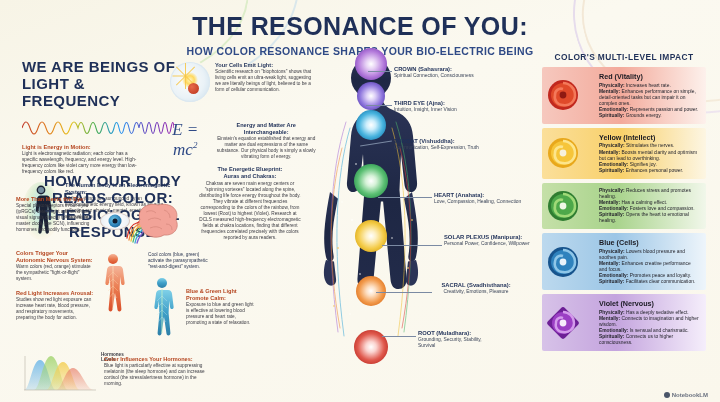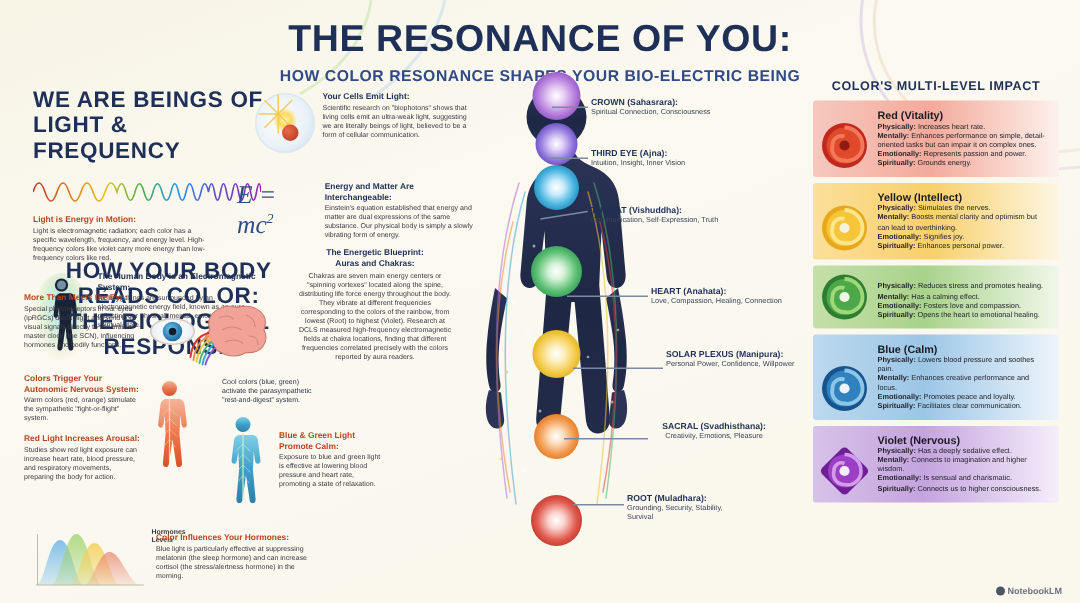--- a/index.html
+++ b/index.html
@@ -90,21 +90,21 @@
   .chakra { position:absolute; border-radius:50%; }
   .ch-lbl { position:absolute; }
   .ch-name { font-size:5.8px; font-weight:bold; color:#1f3058; line-height:1.2; }
   .ch-desc { font-size:4.9px; color:#3a4458; line-height:1.26; }
   .leader { position:absolute; height:1px; background:#7b8aa3; }
 
   
   .rightcol { position:absolute; right:14px; top:52px; width:196px;padding-left:32px; }
   .rc-head { text-align:center; font-size:8.4px; font-weight:bold; letter-spacing:.4px;
              color:#1f3058; margin-bottom:5px; }
-  .card { position:relative; display:flex; align-items:flex-end; gap:6px;
+  .card { position:relative; display:flex; align-items:center; gap:20px;
           padding:5px 6px 5px 5px; margin-bottom:4px; border-radius:2px; }
   .card .orb { flex:0 0 32px; width:32px; height:32px; position:relative; }
   .card .txt { flex:1; }
   .c-name { font-size:7.2px; font-weight:bold; color:#1a1a22; margin-bottom:1.5px; }
   .c-line { font-size:4.9px; color:#24242c; line-height:1.24; }
   .c-line b { font-weight:bold; }
 
   .card-red    { background: linear-gradient(90deg,#f6c8be 0%, #f3aa9b 48%, #fdf1ec 100%); }
   .card-yellow { background: linear-gradient(90deg,#fbdf9a 0%, #f8d06a 48%, #fdf6e3 100%); }
   .card-green  { background: linear-gradient(90deg,#c5e0a8 0%, #a8d38b 45%, #f1f7ea 100%); }
@@ -193,21 +193,21 @@
       <div class="ray" style="transform:rotate(225deg)"></div>
       <div class="ray" style="transform:rotate(315deg)"></div>
       <div class="nuc"></div>
     </div>
     <div style="width:98px;">
       <div class="blk-title navy">Your Cells Emit Light:</div>
       <div class="blk-body">Scientific research on "biophotons" shows that living cells emit an ultra-weak light, suggesting we are literally beings of light, believed to be a form of cellular communication.</div>
     </div>
   </div>
 
-  <div style="position:absolute; left:158px; top:120px; width:158px; display:flex; gap:4px; align-items:flex-start;">
+  <div style="position:absolute; left:158px; top:120px; width:158px; display:flex; gap:4px; align-items:flex-start;text-align:center;">
     <div class="emc">
       <span>E = mc</span><sup>2</sup>
     </div>
     <div style="width:100px; padding-top:2px;">
       <div class="blk-title navy">Energy and Matter Are Interchangeable:</div>
       <div class="blk-body">Einstein's equation established that energy and matter are dual expressions of the same substance. Our physical body is simply a slowly vibrating form of energy.</div>
     </div>
   </div>
 
   <div style="position:absolute; left:20px; top:172px; width:185px; text-align:center;">
@@ -534,21 +534,21 @@
     <div class="card card-blue">
       <div class="orb">
         <svg viewBox="0 0 32 32" width="32" height="32">
           <circle cx="16" cy="16" r="15" fill="#17548d"></circle>
           <circle cx="16" cy="16" r="12" fill="#2f82bd"></circle>
           <path d="M16,4 A12,12 0 0,1 28,16 A10,10 0 0,1 16,26 A8,8 0 0,1 8,16 A6,6 0 0,1 16,10" fill="none" stroke="#8ec6e8" stroke-width="2.6"></path>
           <circle cx="16" cy="16" r="3.4" fill="#eaf3fa"></circle>
         </svg>
       </div>
       <div class="txt">
-        <div class="c-name">Blue (Calm)</div>
+        <div class="c-name">Blue (Cells)</div>
         <div class="c-line"><b>Physically:</b>
           <span>Lowers blood pressure and soothes pain.</span></div>
         <div class="c-line"><b>Mentally:</b>
           <span>Enhances creative performance and focus.</span></div>
         <div class="c-line"><b>Emotionally:</b>
           <span>Promotes peace and loyalty.</span></div>
         <div class="c-line"><b>Spiritually:</b>
           <span>Facilitates clear communication.</span></div>
       </div>
     </div>

